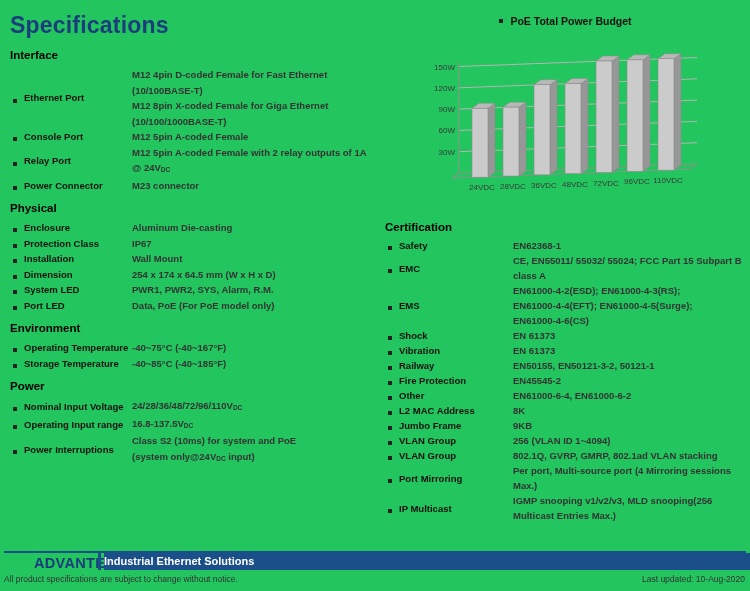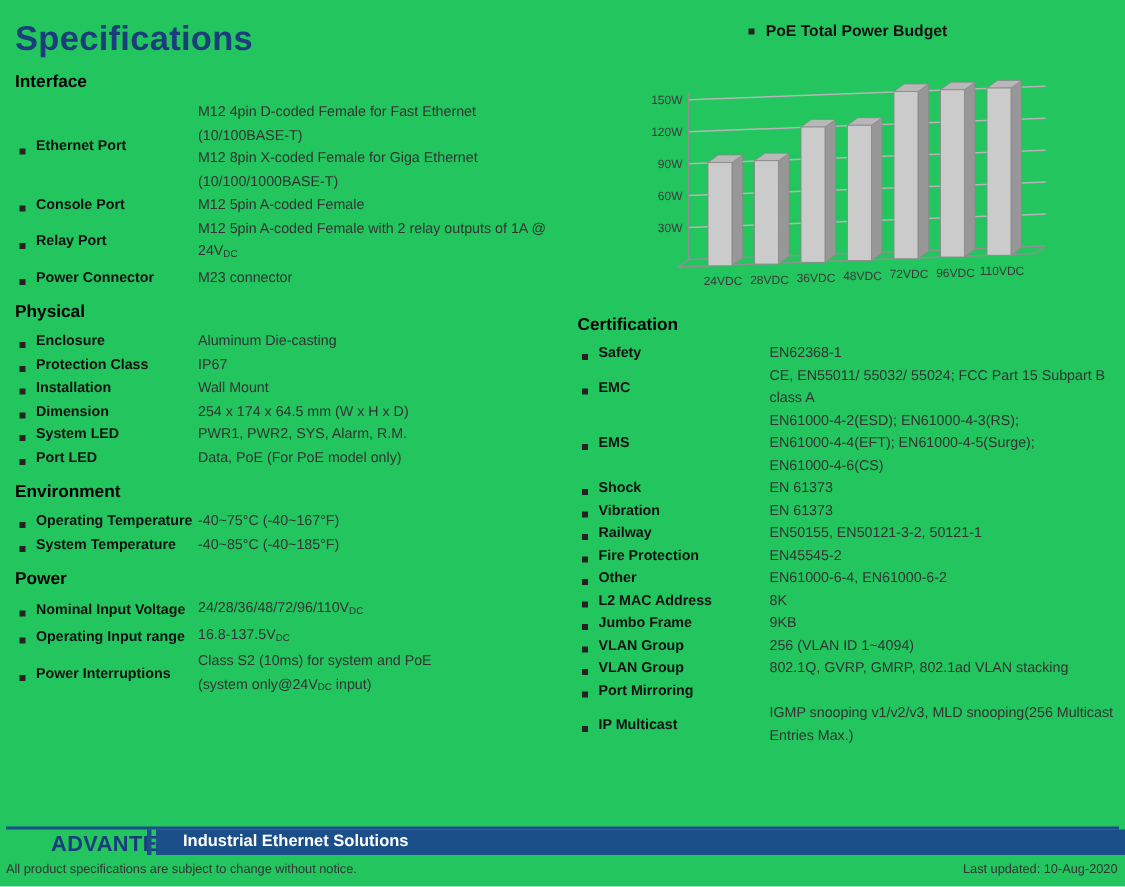--- a/index.html
+++ b/index.html
@@ -3,38 +3,38 @@
 <meta charset="utf-8">
 <style>
   html,body{margin:0;padding:0;background:#fff;}
   #page{position:relative;width:750px;height:591px;background:#22c55e;overflow:hidden;
         font-family:"Liberation Sans",sans-serif;color:#222;}
   .col{position:absolute;top:8px;}
   #col-left{left:10px;width:362px;}
   #col-right{left:385px;width:358px;}
   h1{margin:4px 0 10px;font-size:23px;font-weight:bold;color:#1c3d7c;letter-spacing:.2px;}
   h2{margin:9px 0 6px;font-size:11.5px;font-weight:bold;color:#000;}
-  #col-right h2{margin:2px 0 5px;}
+  #col-right h2{margin:12px 0 5px;}
   .row{display:flex;align-items:center;font-size:9.5px;line-height:15.5px;}
   #col-right .row{line-height:15px;}
   .bullet{flex:none;width:4px;height:4px;background:#222;margin:5px 0 0 3px;}
   .lbl{flex:none;width:108px;margin-left:7px;font-weight:bold;color:#111;}
   #col-right .lbl{width:114px;}
-  .val{flex:1;white-space:pre-line;color:#333;}
+  .val{flex:1;white-space:pre-line;color:#333;font-weight:bold;}
   sub{font-size:6.5px;vertical-align:-1px;}
   .poe-head{display:flex;font-size:10.5px;font-weight:bold;line-height:15px;margin-top:6px;color:#000;justify-content:center;}
   .poe-head .bullet{margin-top:5px;}
   #chart-wrap{position:relative;height:162px;margin:18px 0 0 42px;}
   svg text{font-family:"Liberation Sans",sans-serif;}
   #footer{position:absolute;left:0;top:551px;width:750px;height:40px;}
   #footer-rule{position:absolute;left:4px;right:4px;top:0;height:2px;background:#1a4f8a;}
   #logo{position:absolute;left:34px;top:4px;font-size:14.5px;font-weight:bold;color:#1b3c7c;letter-spacing:.3px;}
   #logo-divider{position:absolute;left:98px;top:2px;width:3px;height:17px;background:#1a4f8a;}
   #banner{position:absolute;left:104px;right:0;top:2px;height:17px;background:#1a4f8a;color:#fff;
-          font-size:11px;font-weight:bold;line-height:17px;padding-left:18px;box-sizing:border-box;}
+          font-size:11px;font-weight:bold;line-height:17px;box-sizing:border-box;}
   #footnote-left{position:absolute;left:4px;top:23px;font-size:8.5px;color:#333;}
   #footnote-right{position:absolute;right:5px;top:23px;font-size:8.5px;color:#333;}
 </style>
 </head>
 <body>
 
 <div id="page">
 
   <div id="col-left" class="col">
     <h1>Specifications</h1>
@@ -98,21 +98,21 @@
     </div>
 
     <h2>Environment</h2>
     <div class="row">
       <span class="bullet"></span>
       <span class="lbl">Operating Temperature</span>
       <span class="val">-40~75°C (-40~167°F)</span>
     </div>
     <div class="row">
       <span class="bullet"></span>
-      <span class="lbl">System Temperature</span>
+      <span class="lbl">Storage Temperature</span>
       <span class="val">-40~85°C (-40~185°F)</span>
     </div>
 
     <h2>Power</h2>
     <div class="row">
       <span class="bullet"></span>
       <span class="lbl">Nominal Input Voltage</span>
       <span class="val">24/28/36/48/72/96/110V<sub>DC</sub></span>
     </div>
     <div class="row">
@@ -240,20 +240,21 @@
       <span class="val">256 (VLAN ID 1~4094)</span>
     </div>
     <div class="row">
       <span class="bullet"></span>
       <span class="lbl">VLAN Group</span>
       <span class="val">802.1Q, GVRP, GMRP, 802.1ad VLAN stacking</span>
     </div>
     <div class="row">
       <span class="bullet"></span>
       <span class="lbl">Port Mirroring</span>
+      <span class="val">Per port, Multi-source port (4 Mirroring sessions Max.)</span>
     </div>
     <div class="row">
       <span class="bullet"></span>
       <span class="lbl">IP Multicast</span>
       <span class="val">IGMP snooping v1/v2/v3, MLD snooping(256 Multicast Entries Max.)</span>
     </div>
   </div>
 
   <div id="footer">
     <div id="footer-rule"></div>

